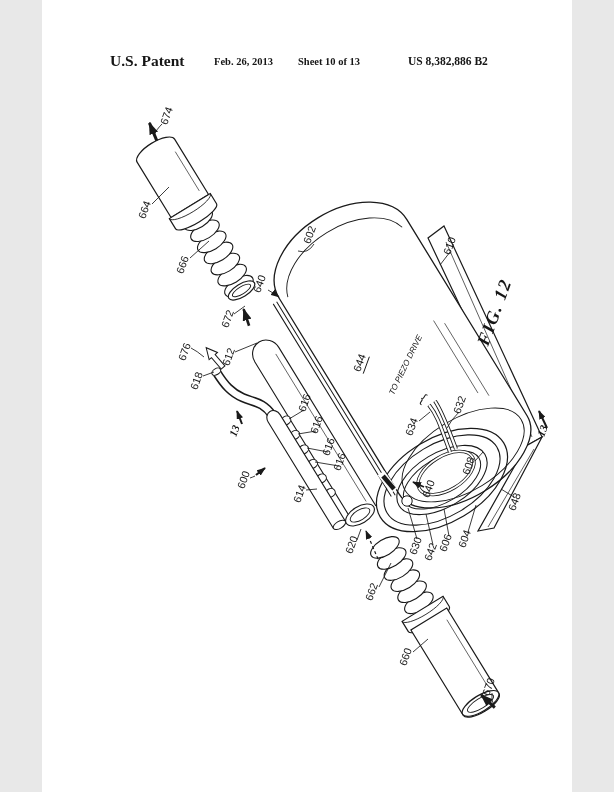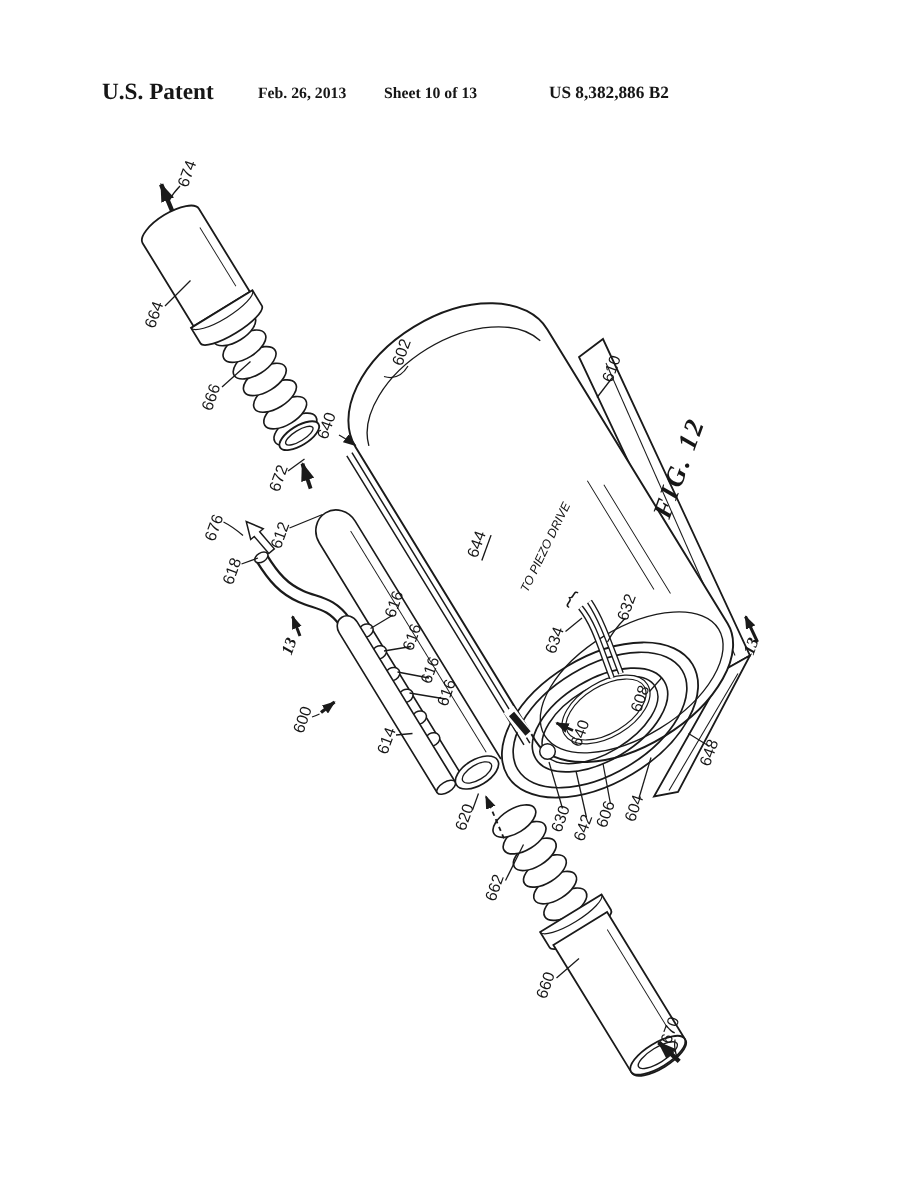--- a/index.html
+++ b/index.html
@@ -1,16 +1,16 @@
 <!DOCTYPE html>
 <html><head>
 <meta charset="utf-8">
 <style>
   html,body{margin:0;padding:0;background:#e8e8e8;}
-  .page{width:614px;height:792px;background:#ffffff;margin:0 auto;position:relative;overflow:hidden;}
+  .page{width:530px;height:792px;background:#ffffff;margin:0 auto;position:relative;overflow:hidden;}
   svg{display:block;}
   text{fill:#161616;}
   .hdr-title{font:bold 15.5px "Liberation Serif", serif;}
   .hdr-small{font:bold 10.5px "Liberation Serif", serif;}
   .hdr-patno{font:bold 11.5px "Liberation Serif", serif;}
   .ref{font:10.8px "Liberation Sans", sans-serif;text-anchor:middle;}
   .sec{font:italic bold 11px "Liberation Serif", serif;text-anchor:middle;}
   .fig{font:bold italic 18px "Liberation Serif", serif;text-anchor:middle;letter-spacing:1.5px;}
   .anno{font:italic 8.2px "Liberation Sans", sans-serif;text-anchor:middle;}
   .brace{font:13px "Liberation Sans", sans-serif;text-anchor:middle;}

